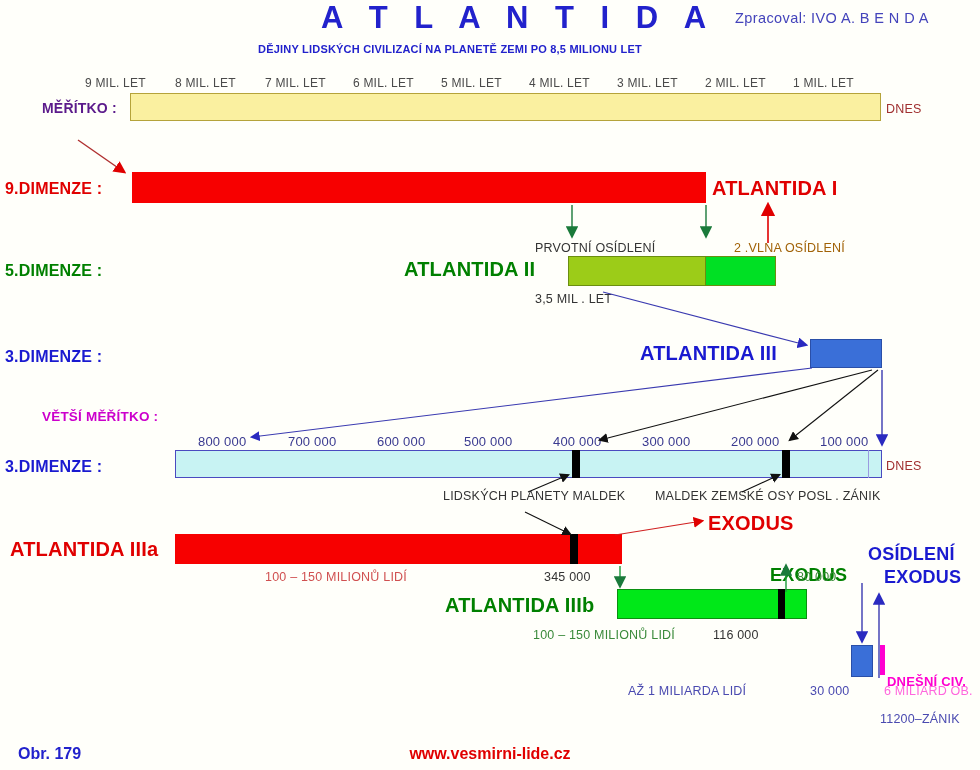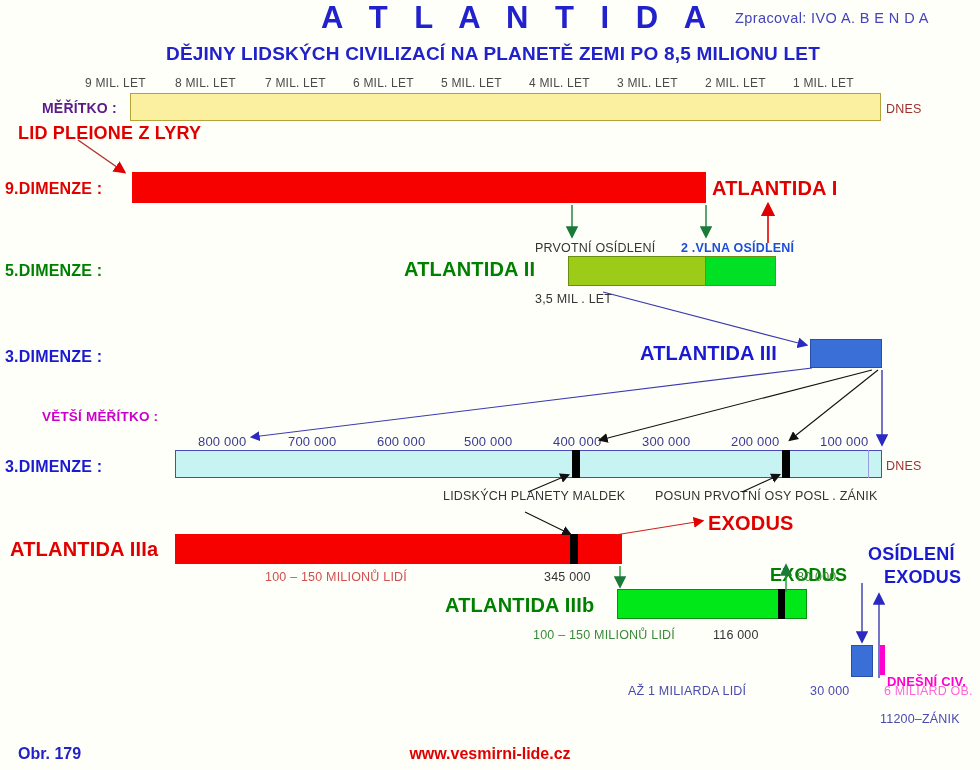--- a/index.html
+++ b/index.html
@@ -29,25 +29,24 @@
   }
   #author {
     left: 735px; top: 10px;
     font-size: 14.5px;
     color: #4444bb;
     letter-spacing: 0.4px;
   }
   #subtitle {
     left: 0; top: 43px; width: 900px;
     text-align: center;
-    font-size: 19px;
+    font-size: 11px;
     font-weight: bold;
     color: #2222cc;
     letter-spacing: 0.2px;
-    margin-left: 43px;
   }
 
   
   .lbl-red    { color: #e00000; }
   .lbl-green  { color: #008000; }
   .lbl-blue   { color: #1a1ad0; }
   .lbl-purple { color: #5b1a8b; }
   .lbl-magenta{ color: #ff00d0; }
 
   .tick {
@@ -154,27 +153,26 @@
   <div class="abs tick-top" style="left:441px; top:76px;">5 MIL. LET</div>
   <div class="abs tick-top" style="left:529px; top:76px;">4 MIL. LET</div>
   <div class="abs tick-top" style="left:617px; top:76px;">3 MIL. LET</div>
   <div class="abs tick-top" style="left:705px; top:76px;">2 MIL. LET</div>
   <div class="abs tick-top" style="left:793px; top:76px;">1 MIL. LET</div>
 
   <div class="abs dim-label lbl-purple" style="left:42px; top:100px; font-size:14px;">MĚŘÍTKO :</div>
   <div class="bar" id="scale-bar" style="left:130px; top:93px; width:751px; height:28px;"></div>
   <div class="abs note lbl-red" style="left:886px; top:102px; color:#a03030;">DNES</div>
 
-  <div class="abs atl-label lbl-red" style="left:18px; top:123px; font-size:18px;">LID  PLEIONE Z LYRY</div>
   <div class="abs dim-label lbl-red" style="left:5px; top:180px;">9.DIMENZE :</div>
   <div class="bar" id="dim7-bar" style="left:132px; top:172px; width:574px; height:31px;"></div>
   <div class="abs atl-label lbl-red" style="left:712px; top:177px;">ATLANTIDA I</div>
 
   <div class="abs note" style="left:535px; top:241px; color:#333;">PRVOTNÍ OSÍDLENÍ</div>
-  <div class="abs note" style="left:681px; top:241px; color:#1d4ed8;font-weight:bold;">2 .VLNA OSÍDLENÍ</div>
+  <div class="abs note" style="left:734px; top:241px; color:#a16207;">2 .VLNA OSÍDLENÍ</div>
 
   <div class="abs dim-label lbl-green" style="left:5px; top:262px;">5.DIMENZE :</div>
   <div class="abs atl-label lbl-green" style="left:404px; top:258px;">ATLANTIDA II</div>
   <div class="bar" id="atl2-bar-olive" style="left:568px; top:256px; width:138px; height:30px;"></div>
   <div class="bar" id="atl2-bar-green" style="left:706px; top:256px; width:70px; height:30px;"></div>
   <div class="abs note" style="left:535px; top:292px; color:#333;">3,5 MIL . LET</div>
 
   <div class="abs dim-label lbl-blue" style="left:5px; top:348px;">3.DIMENZE :</div>
   <div class="abs atl-label lbl-blue" style="left:640px; top:342px;">ATLANTIDA III</div>
   <div class="bar" id="dim3-small-bar" style="left:810px; top:339px; width:72px; height:29px;"></div>
@@ -191,21 +189,21 @@
   <div class="abs tick" style="left:800px; top:434px;">100 000</div>
 
   <div class="abs dim-label lbl-blue" style="left:5px; top:458px;">3.DIMENZE :</div>
   <div class="bar" id="dim3-big-bar" style="left:175px; top:450px; width:707px; height:28px;"></div>
   <div class="marker-black" style="left:572px; top:450px; width:8px; height:28px;"></div>
   <div class="marker-black" style="left:782px; top:450px; width:8px; height:28px;"></div>
   <div class="vline-thin" style="left:868px; top:450px; height:28px;"></div>
   <div class="abs note" style="left:886px; top:459px; color:#a03030;">DNES</div>
 
   <div class="abs note" style="left:443px; top:489px; color:#333;">LIDSKÝCH PLANETY MALDEK</div>
-  <div class="abs note" style="left:655px; top:489px; color:#333;">POSUN PRVOTNÍ OSY  POSL . ZÁNIK</div>
+  <div class="abs note" style="left:655px; top:489px; color:#333;">MALDEK ZEMSKÉ OSY  POSL . ZÁNIK</div>
 
   <div class="abs atl-label lbl-red" style="left:10px; top:538px;">ATLANTIDA IIIa</div>
   <div class="bar" id="atl3a-bar" style="left:175px; top:534px; width:447px; height:30px;"></div>
   <div class="marker-black" style="left:570px; top:534px; width:8px; height:30px;"></div>
   <div class="abs note lbl-red" style="left:265px; top:570px; color:#d05050;">100 – 150  MILIONŮ LIDÍ</div>
   <div class="abs note" style="left:544px; top:570px; color:#333;">345 000</div>
   <div class="abs atl-label lbl-red" style="left:708px; top:512px;">EXODUS</div>
 
   <div class="abs atl-label lbl-green" style="left:445px; top:594px;">ATLANTIDA IIIb</div>
   <div class="bar" id="atl3b-bar" style="left:617px; top:589px; width:190px; height:30px;"></div>

